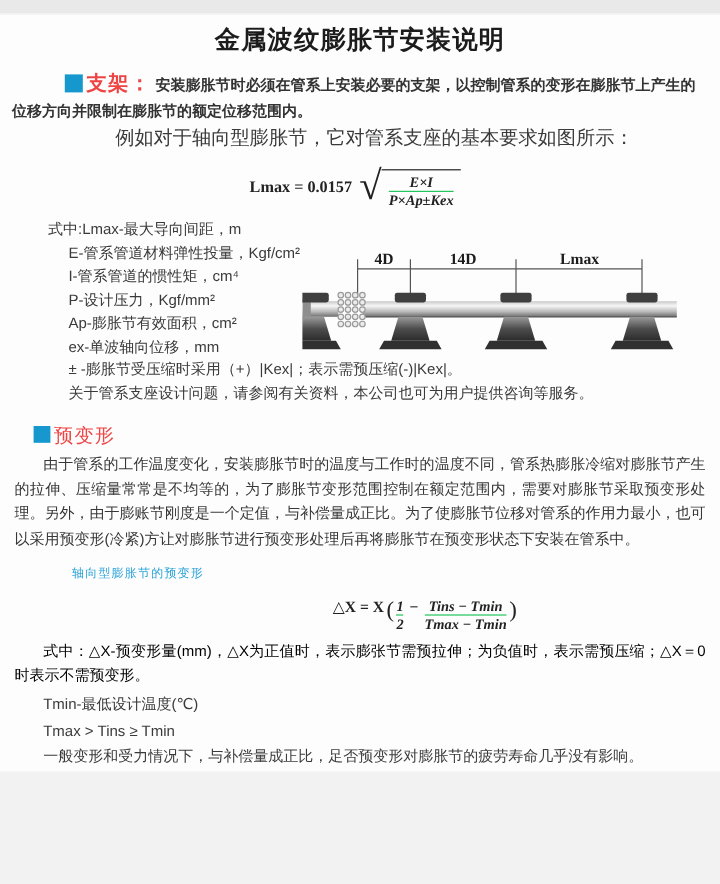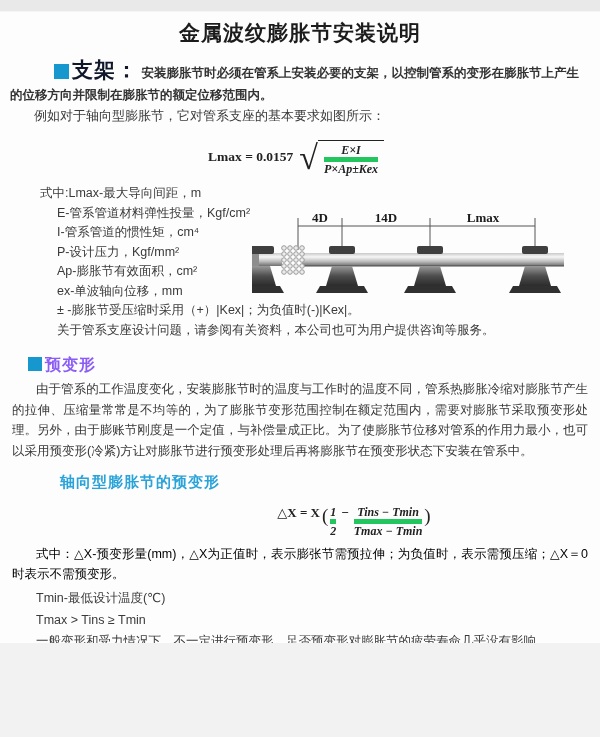--- a/index.html
+++ b/index.html
@@ -3,46 +3,46 @@
 <meta charset="utf-8">
 <style>
   html,body{margin:0;padding:0;}
   body{width:600px;background:#f2f2f2;font-family:"Liberation Sans","DejaVu Sans",sans-serif;}
   .page{position:relative;width:600px;height:643px;background:#fdfdfd;overflow:hidden;color:#333;}
   .top-strip{height:11px;background:#e9e9e9;border-bottom:1px solid #f5f5f5;}
 
   .doc-title{margin:7px 0 12px;text-align:center;font-size:21px;font-weight:bold;color:#1c1c1c;letter-spacing:1px;}
 
   .sect-square{display:inline-block;width:15px;height:15px;background:#1697cd;margin-right:3px;vertical-align:-2px;}
-  .sect-label{color:#0f172a;font-weight:bold;font-size:21px;letter-spacing:1px;}
+  .sect-label{color:#ef4444;font-weight:bold;font-size:17px;letter-spacing:1px;}
 
   .support-para{margin:0 10px 0 10px;text-indent:44px;font-size:12.5px;line-height:22px;}
   .support-para .intro{font-weight:bold;color:#333;}
-  .example-line{margin:1px 10px 0;text-indent:24px;font-size:13px;color:#3a3a3a;}
+  .example-line{margin:1px 10px 0;text-indent:24px;font-size:16px;color:#3a3a3a;text-align:center;}
 
   .formula{font-family:"Liberation Serif","DejaVu Serif",serif;color:#222;}
   .formula1{margin:12px 0 8px 208px;display:flex;align-items:center;font-size:13.5px;font-weight:bold;}
   .sqrt{display:inline-flex;align-items:stretch;margin-left:6px;}
   .sqrt-sign{font-size:34px;line-height:36px;font-weight:400;align-self:flex-end;}
   .sqrt-body{border-top:1.5px solid #222;padding:2px 6px 0;display:flex;align-items:flex-end;margin-top:3px;}
   .frac{display:inline-flex;flex-direction:column;text-align:center;font-size:12px;font-weight:bold;font-style:italic;line-height:14px;}
-  .frac .den{border-top:5px solid #22c55e;}
+  .frac .den{border-top:1px solid #22c55e;}
 
   .defs-wrap{position:relative;margin:6px 0 12px 40px;font-size:12.5px;color:#3a3a3a;}
   .def-line{line-height:19.5px;}
   .def-line.ind{padding-left:17px;}
   .diagram{position:absolute;left:212px;top:26px;width:348px;height:102px;}
 
   .heading-row{margin:15px 0 3px 28px;font-size:16px;}
-  .heading-row .sect-label2{color:#8b5cf6;font-weight:bold;font-size:16px;letter-spacing:1px;}
+  .heading-row .sect-label2{color:#ef4444;font-weight:normal;font-size:16px;letter-spacing:1px;}
   .heading-row .sect-square{width:14px;height:14px;vertical-align:-1px;}
 
   .body-para{margin:3px 12px 12px;text-indent:24px;font-size:12.5px;line-height:20.5px;text-align:justify;color:#383838;}
 
-  .sub-title{color:#2aa3d8;font-weight:bold;font-size:15px;letter-spacing:1px;}
+  .sub-title{color:#2aa3d8;font-weight:normal;font-size:10px;letter-spacing:1px;}
   .axial-title{margin:10px 0 2px 60px;}
   .lateral-title{margin:8px 0 2px 34px;}
 
   .formula2{margin:13px 0 6px 0;display:flex;align-items:flex-start;justify-content:center;padding-left:110px;font-size:13px;font-weight:600;}
   .formula2 .paren{font-size:19px;font-weight:400;margin:0 2px;}
   .formula2 .op{margin:0 5px;}
   .f-ital{font-style:italic;}
 
   .explain-para{margin:7px 12px 0;text-indent:24px;font-size:12.5px;line-height:19.5px;text-align:justify;color:#000000;}
   .plain-line{margin:3px 0 0 36px;font-size:12.5px;line-height:19px;color:#3a3a3a;}
@@ -73,21 +73,21 @@
     </span>
   </div>
 
   <div class="defs-wrap">
     <div class="def-line">式中:Lmax-最大导向间距，m</div>
     <div class="def-line ind">E-管系管道材料弹性投量，Kgf/cm²</div>
     <div class="def-line ind">I-管系管道的惯性矩，cm⁴</div>
     <div class="def-line ind">P-设计压力，Kgf/mm²</div>
     <div class="def-line ind">Ap-膨胀节有效面积，cm²</div>
     <div class="def-line ind">ex-单波轴向位移，mm</div>
-    <div class="def-line ind">± -膨胀节受压缩时采用（+）|Kex|；为负值时(-)|Kex|。</div>
+    <div class="def-line ind">± -膨胀节受压缩时采用（+）|Kex|；表示需预压缩(-)|Kex|。</div>
     <div class="def-line ind">关于管系支座设计问题，请参阅有关资料，本公司也可为用户提供咨询等服务。</div>
 
     <svg class="diagram" viewBox="0 0 348 102" xmlns="http://www.w3.org/2000/svg">
       <defs>
         <linearGradient id="pipeGrad" x1="0" y1="0" x2="0" y2="1">
           <stop offset="0" stop-color="#c9c9c9"></stop>
           <stop offset="0.3" stop-color="#f6f6f6"></stop>
           <stop offset="0.65" stop-color="#bdbdbd"></stop>
           <stop offset="1" stop-color="#6e6e6e"></stop>
         </linearGradient>
@@ -181,17 +181,17 @@
     <span class="frac f-ital">
       <span class="num">Tins − Tmin</span>
       <span class="den">Tmax − Tmin</span>
     </span>
     <span class="paren">)</span>
   </div>
 
   <p class="explain-para">式中：△X-预变形量(mm)，△X为正值时，表示膨张节需预拉伸；为负值时，表示需预压缩；△X＝0时表示不需预变形。</p>
   <div class="t-line">Tmin-最低设计温度(℃)</div>
   <div class="t-line">Tmax &gt; Tins ≥ Tmin</div>
-  <div class="t-line">一般变形和受力情况下，不一定进行预变形，足否预变形对膨胀节的疲劳寿命几乎没有影响。</div>
+  <div class="t-line">一般变形和受力情况下，与补偿量成正比，足否预变形对膨胀节的疲劳寿命几乎没有影响。</div>
 
   <div class="sub-title lateral-title">横向型膨胀节的预变形-冷紧</div>
 
 </div>
 
 </body></html>

